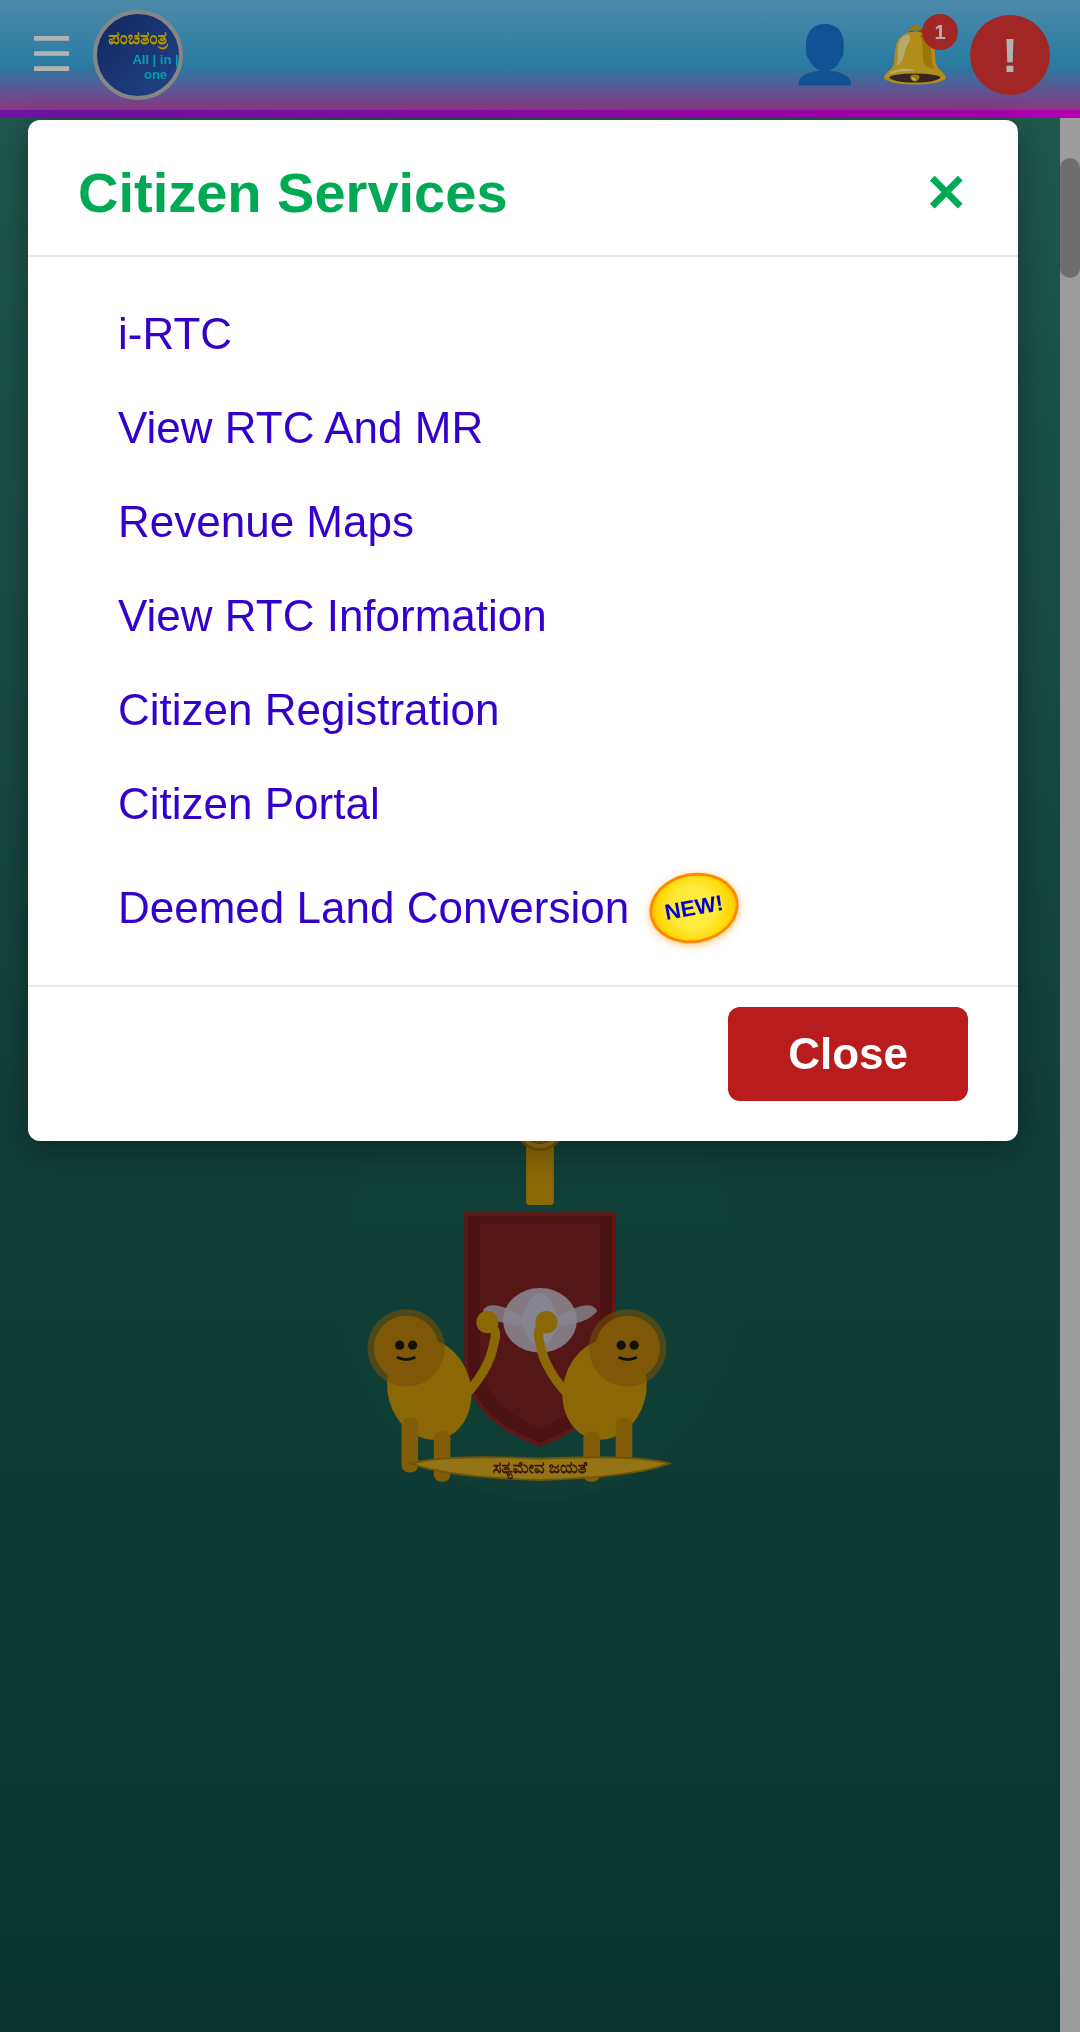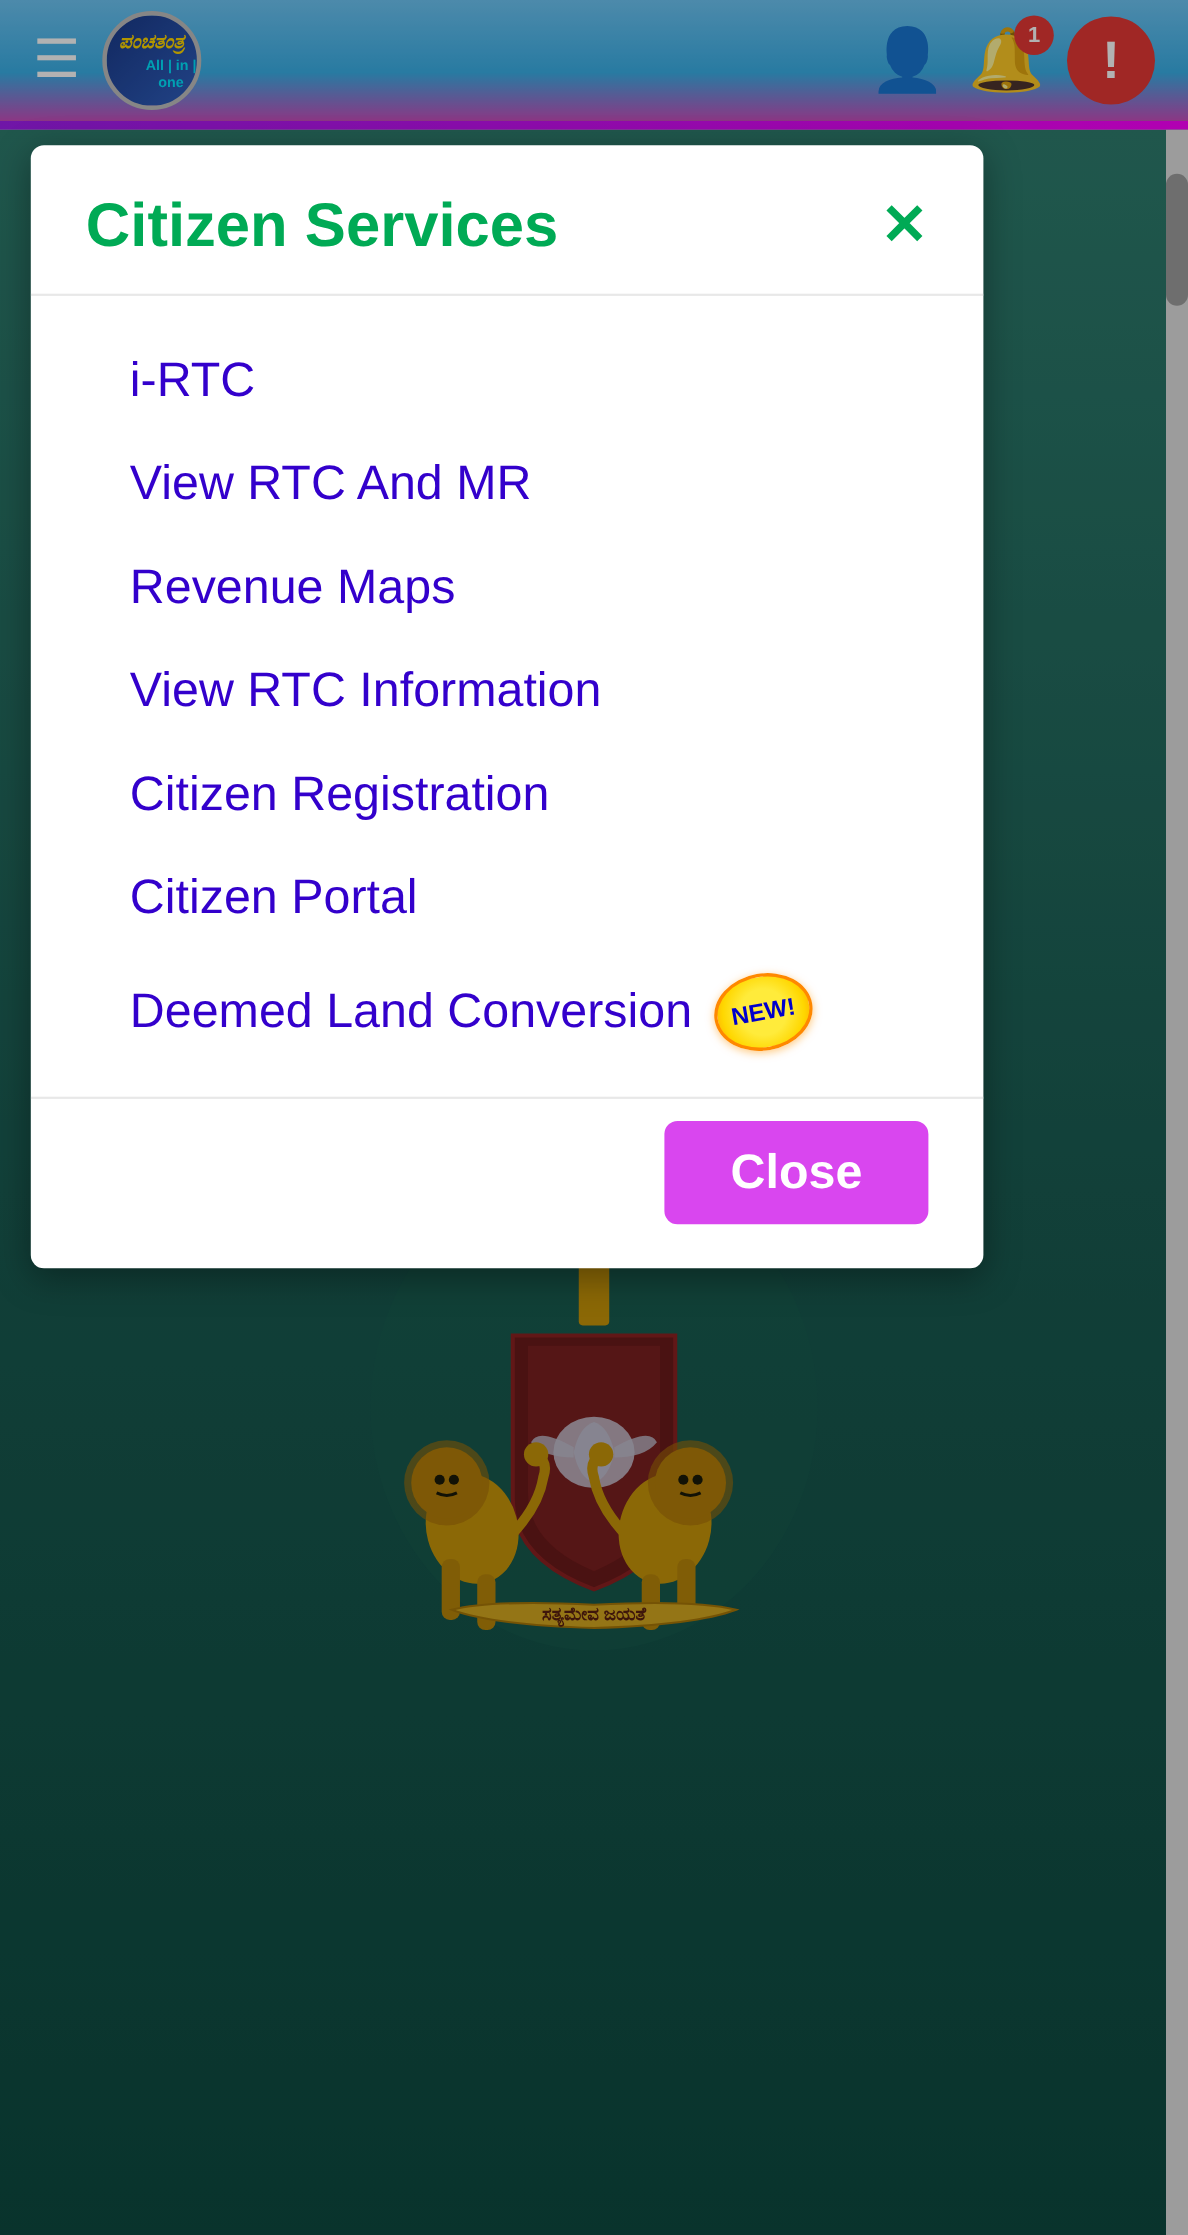--- a/index.html
+++ b/index.html
@@ -51,21 +51,20 @@
       justify-content: center;
       overflow: hidden;
     }
 
     .logo-text-top {
       color: #ffd700;
       font-size: 18px;
       font-weight: bold;
       text-align: center;
       line-height: 1.2;
-      font-style: italic;
     }
 
     .logo-text-bottom {
       color: #00e5ff;
       font-size: 13px;
       font-weight: bold;
       text-align: center;
       margin-top: 2px;
       margin-left: 35px;
     }
@@ -203,23 +202,23 @@
       left: 0;
       width: 100%;
       height: 100%;
       background: rgba(0,0,0,0.3);
       z-index: 100;
     }
 
     
     .modal {
       position: absolute;
-      top: 132px;
+      top: 120px;
       left: 28px;
-      width: 866px;
+      width: 990px;
       background: white;
       border-radius: 12px;
       box-shadow: 0 8px 32px rgba(0,0,0,0.35);
       z-index: 200;
       overflow: hidden;
     }
 
     .modal-header {
       display: flex;
       align-items: center;
@@ -279,21 +278,21 @@
     }
 
     .modal-footer {
       display: flex;
       justify-content: flex-end;
       padding: 20px 50px 40px 50px;
       border-top: 2px solid #e8e8e8;
     }
 
     .close-button {
-      background: #d946ef;
+      background: #b91c1c;
       color: white;
       border: none;
       border-radius: 12px;
       padding: 22px 60px;
       font-size: 44px;
       font-weight: 600;
       cursor: pointer;
     }
   </style>
 </head>

